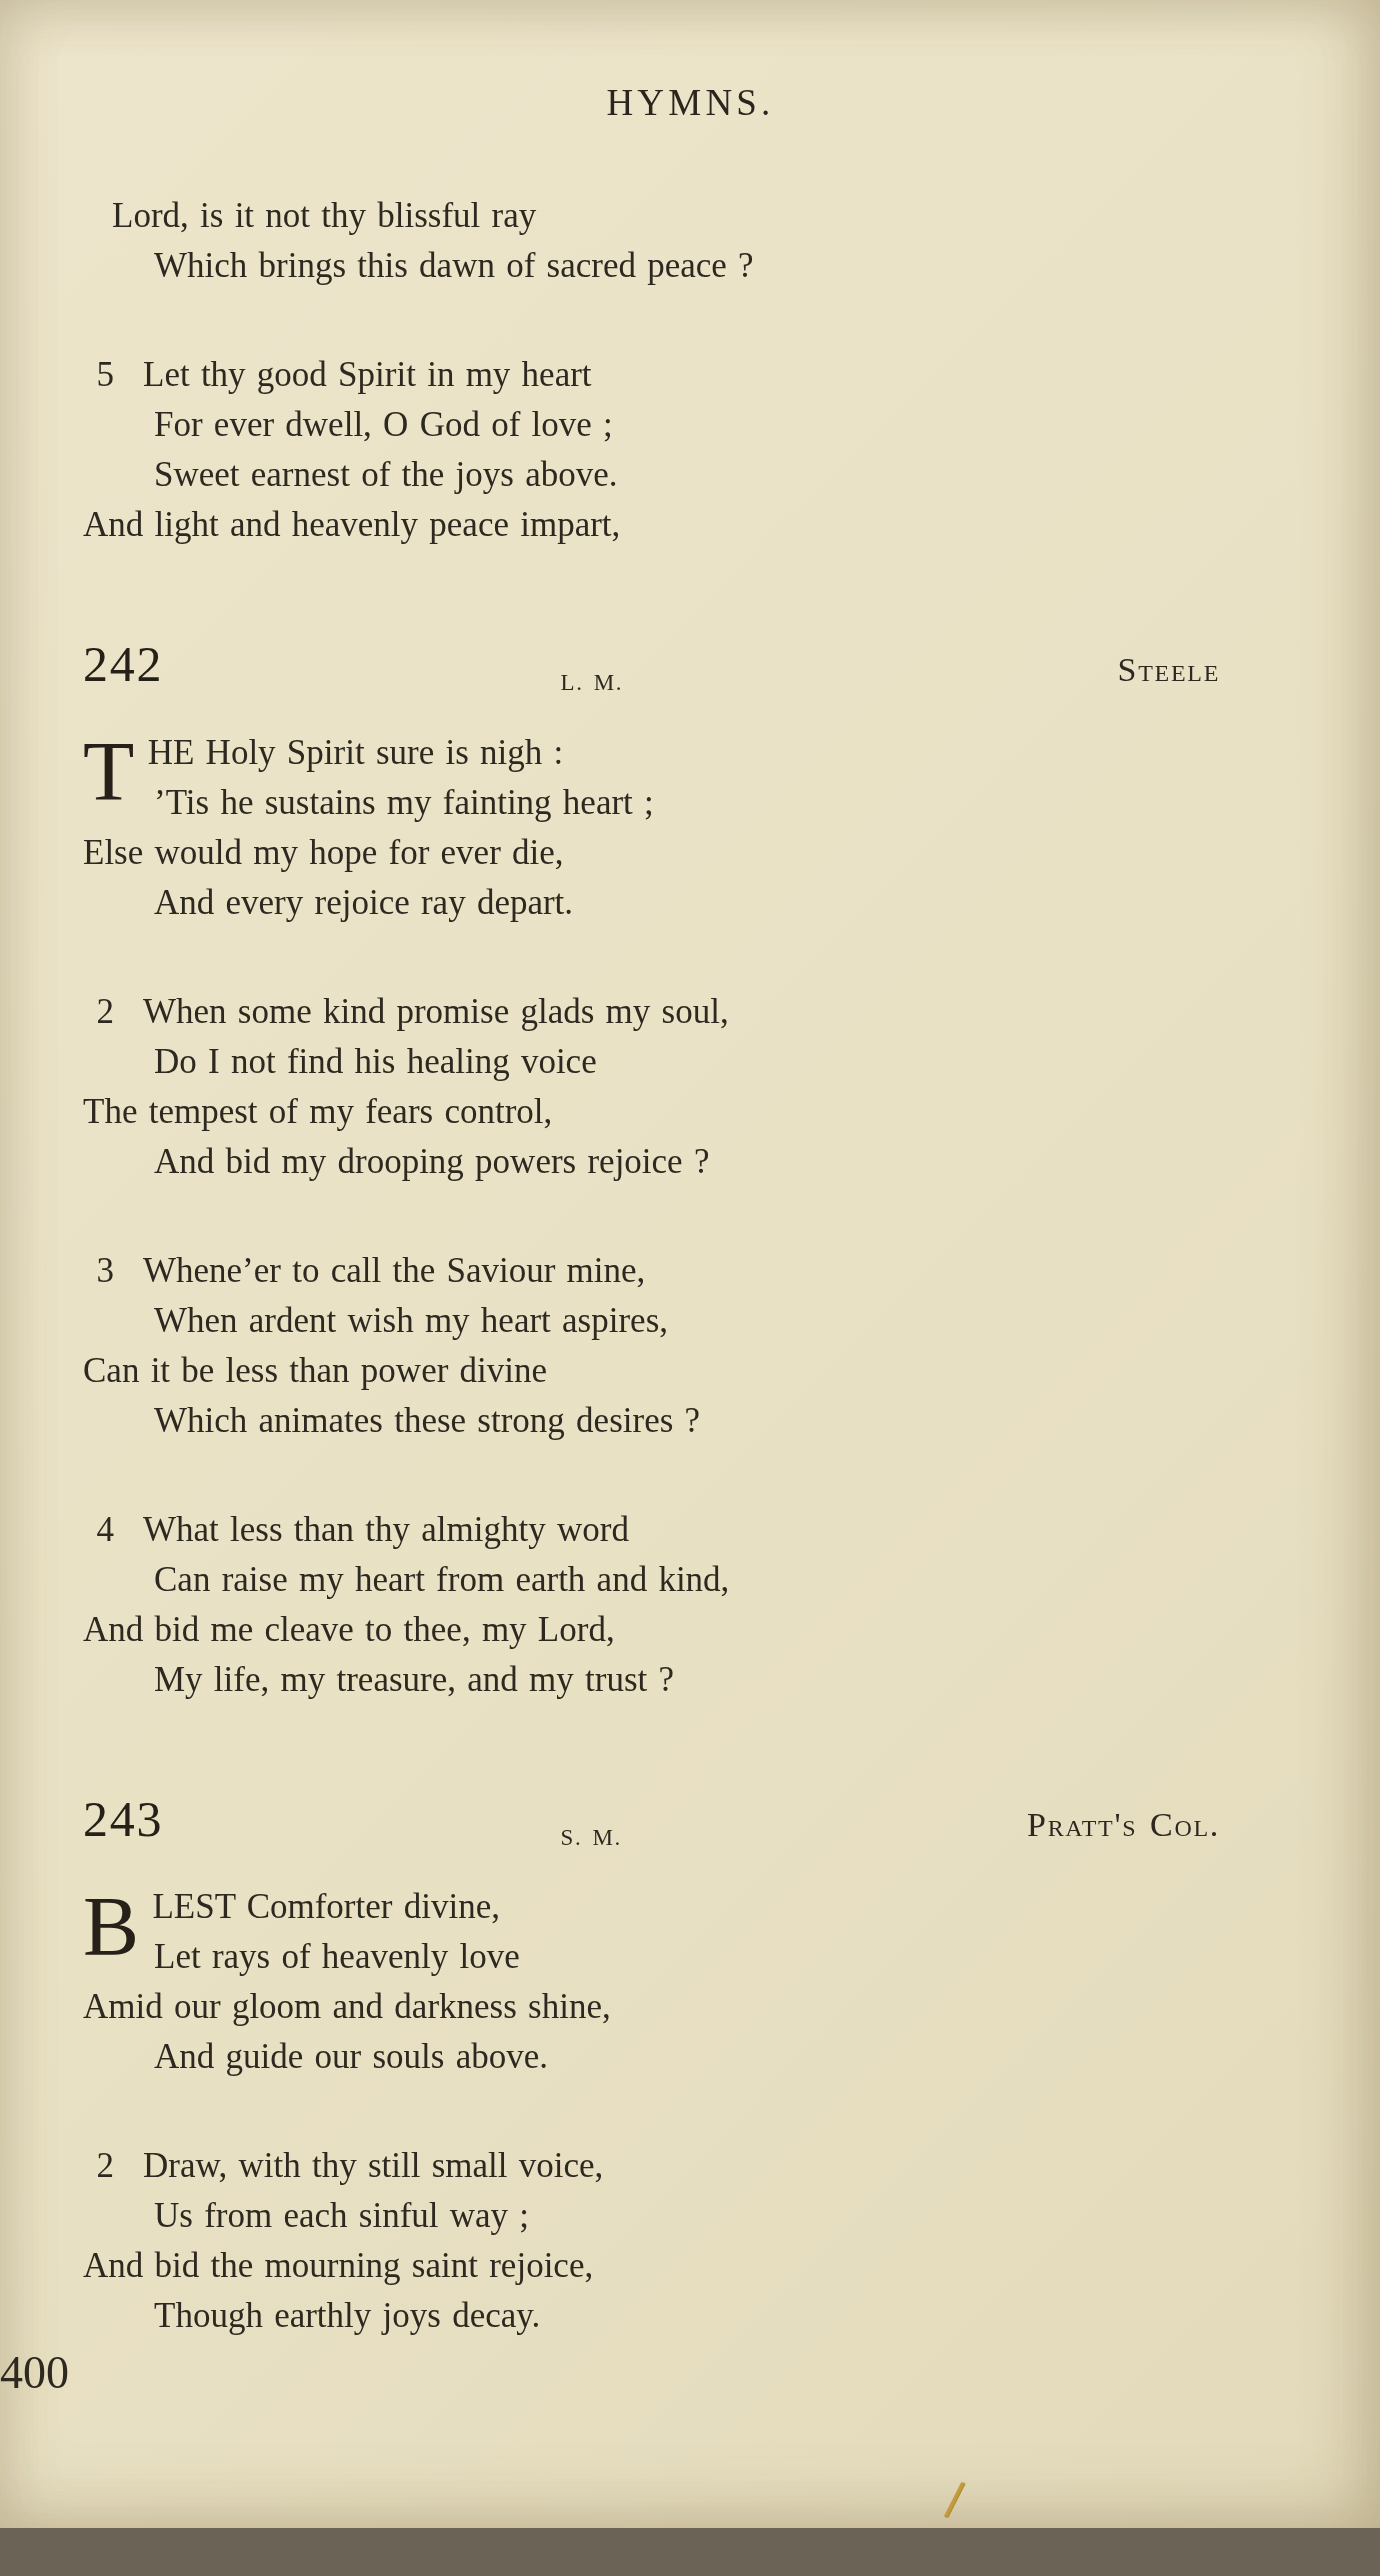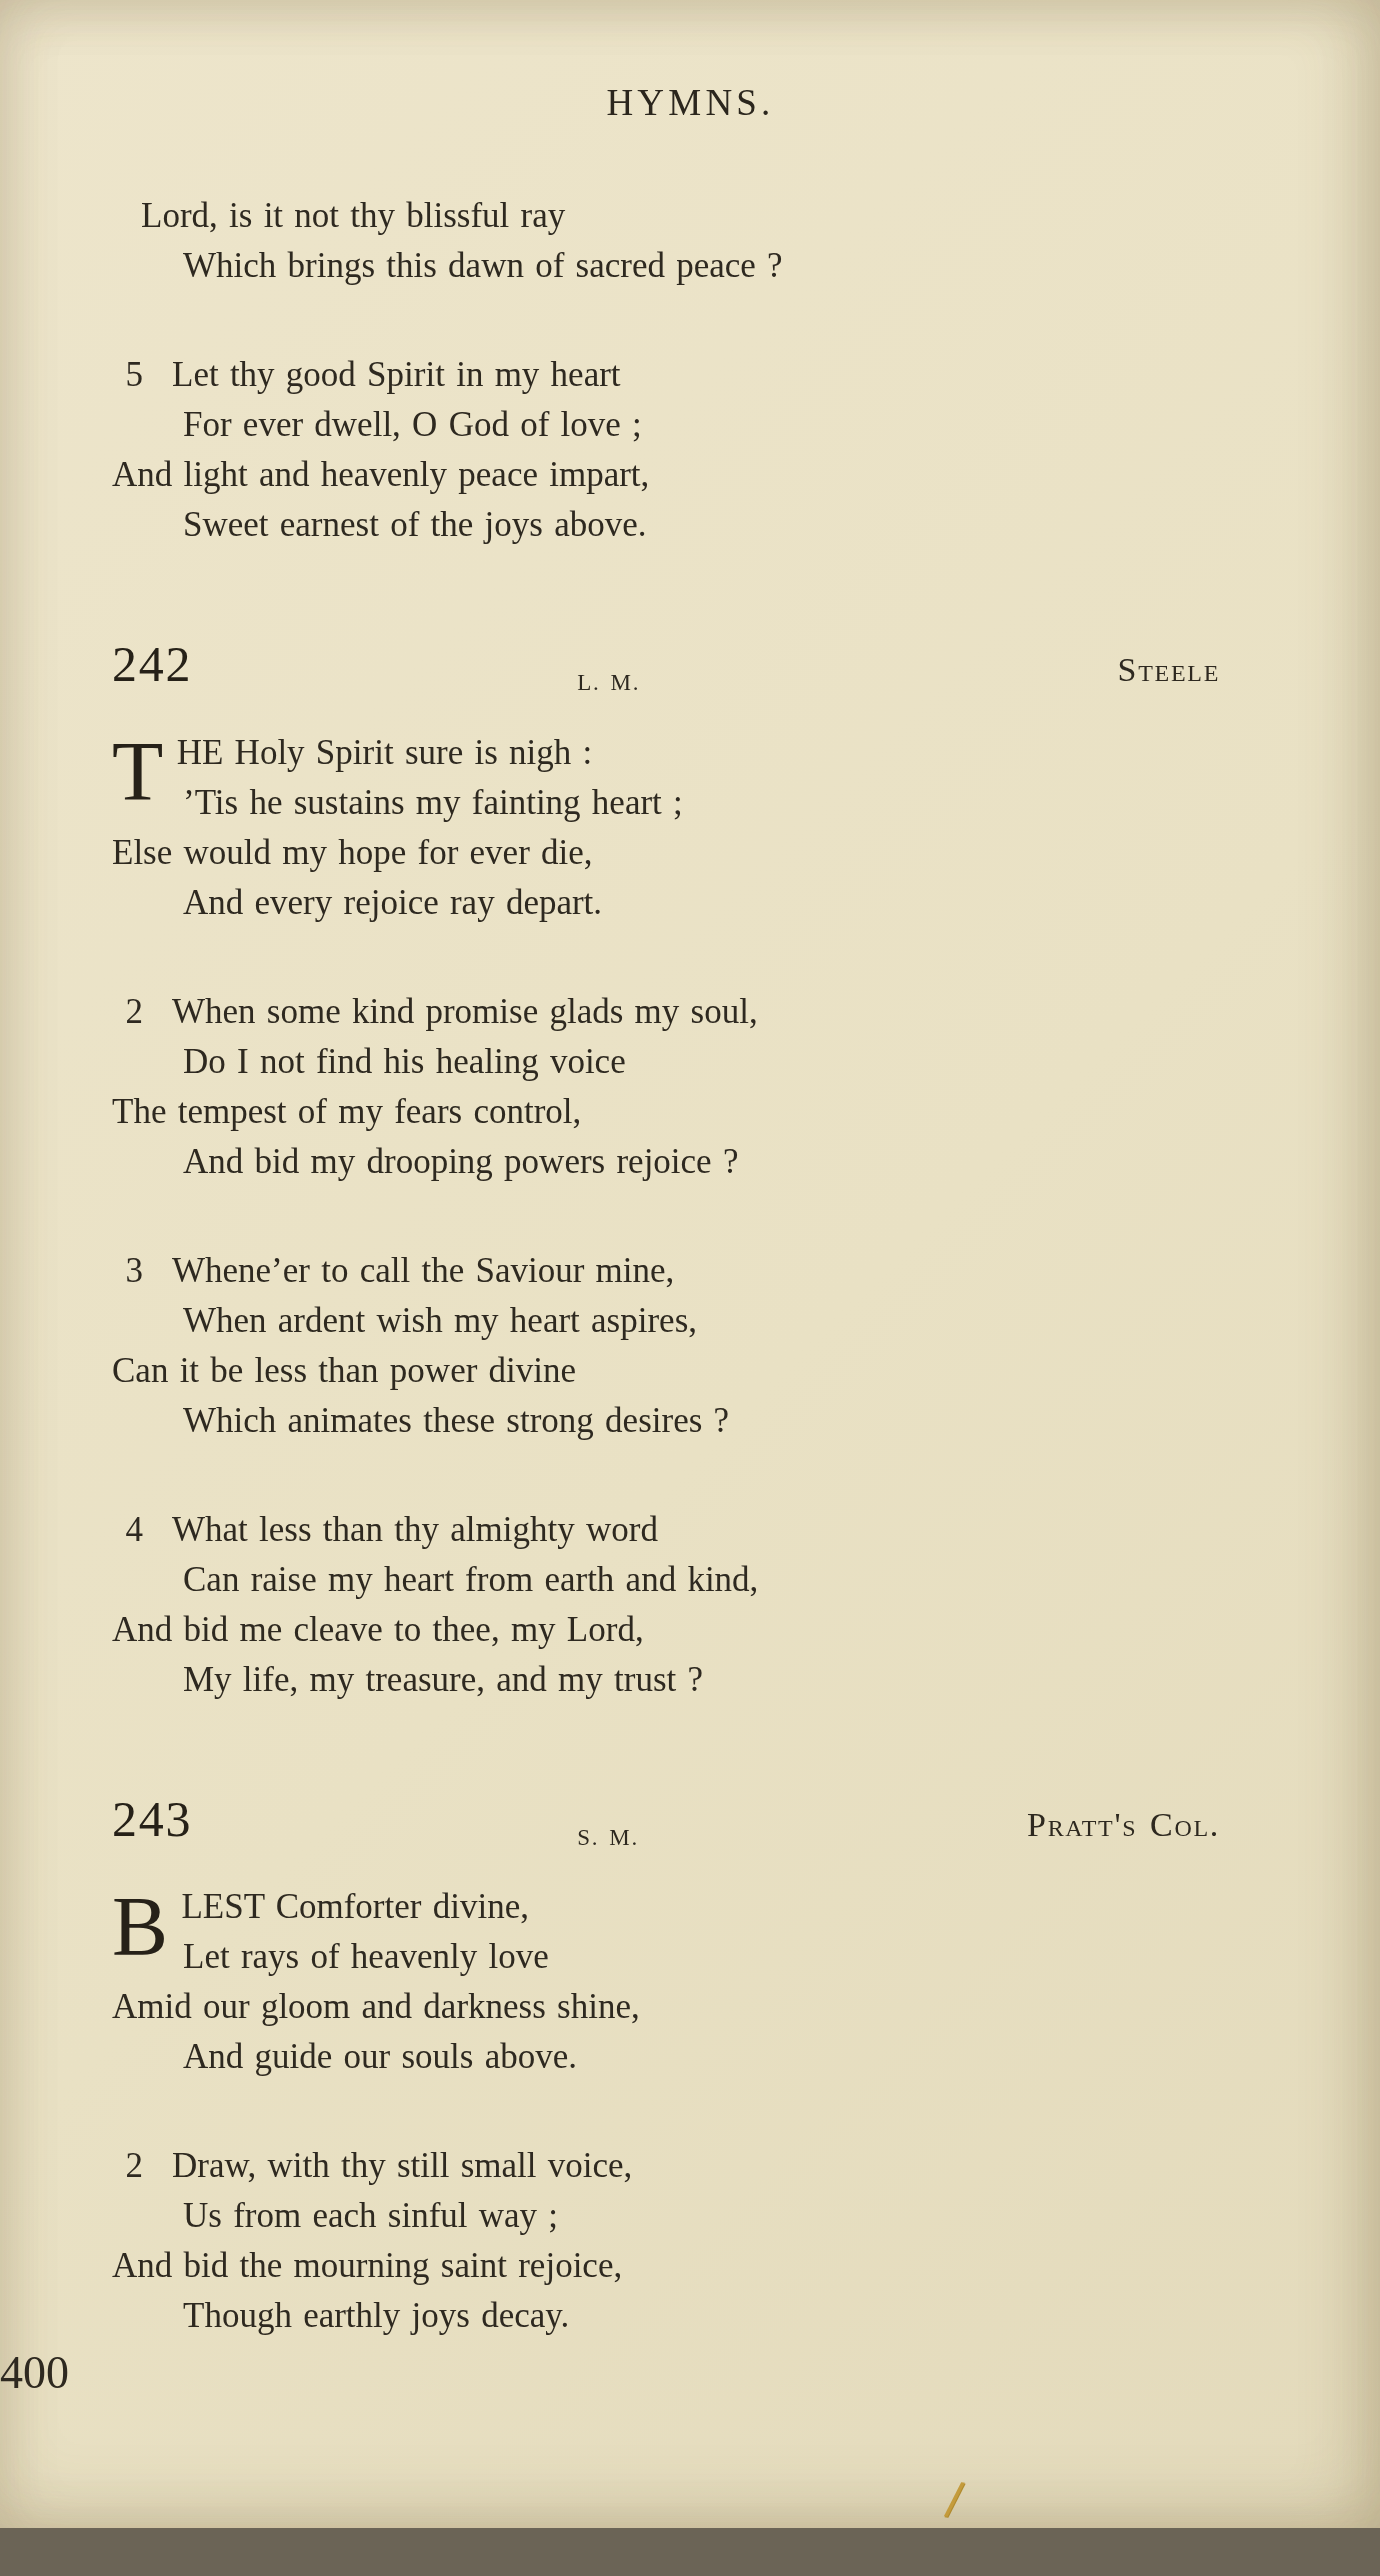--- a/index.html
+++ b/index.html
@@ -22,21 +22,21 @@
     color: #2e2920;
   }
   .running-head {
     padding-top: 81px;
     text-align: center;
     font-size: 37px;
     letter-spacing: 4.2px;
     color: #2b261d;
   }
   .text-block {
-    margin: 67px 161px 0 112px;
+    margin: 67px 161px 0 83px;
     font-size: 35px;
     line-height: 50px;
     word-spacing: 2.5px;
   }
   .stanza { margin-top: 59px; }
   .text-block > .stanza:first-child { margin-top: 0; }
   .hymn-heading + .stanza { margin-top: 28.6px; }
 
   .line { white-space: nowrap; }
   .line.indent { padding-left: 71px; }
@@ -114,22 +114,22 @@
   <div class="running-head">HYMNS.</div>
 
   <div class="text-block" id="sections">
       <div class="stanza continuation">
         <div class="line flush"><span class="verse-text">Lord, is it not thy blissful ray</span></div>
         <div class="line indent"><span class="verse-text">Which brings this dawn of sacred peace ?</span></div>
       </div>
       <div class="stanza">
         <div class="line flush"><span class="stanza-number">5</span><span class="verse-text">Let thy good Spirit in my heart</span></div>
         <div class="line indent"><span class="verse-text">For ever dwell, O God of love ;</span></div>
+        <div class="line indent"><span class="verse-text">Sweet earnest of the joys above.</span></div>
         <div class="line flush"><span class="verse-text">And light and heavenly peace impart,</span></div>
-        <div class="line indent"><span class="verse-text">Sweet earnest of the joys above.</span></div>
       </div>
       <div class="hymn-heading">
         <span class="hymn-number">242</span>
         <span class="hymn-meter">L. M.</span>
         <span class="hymn-attribution">Steele</span>
       </div>
       <div class="stanza opening">
         <span class="drop-cap">T</span>
         <div class="line flush"><span class="verse-text">HE Holy Spirit sure is nigh :</span></div>
         <div class="line indent"><span class="verse-text">’Tis he sustains my fainting heart ;</span></div>

